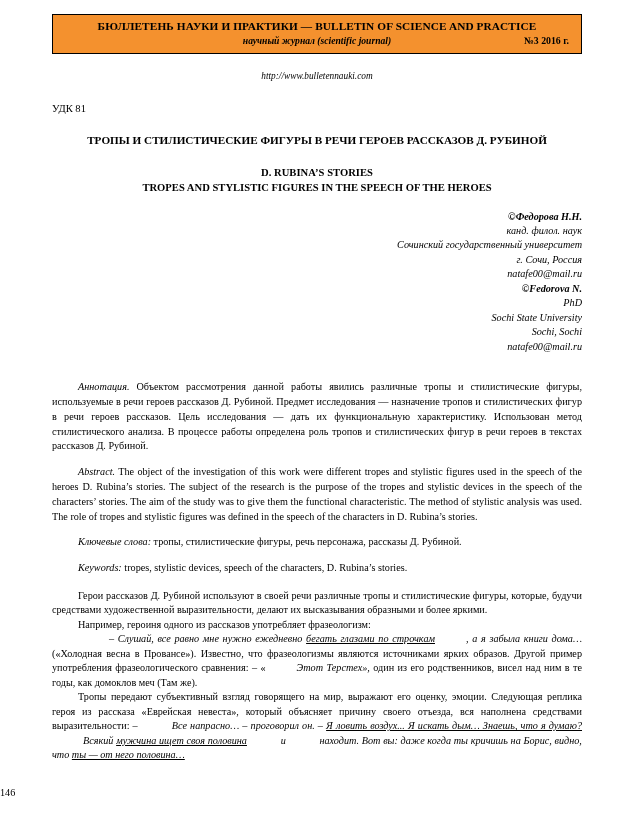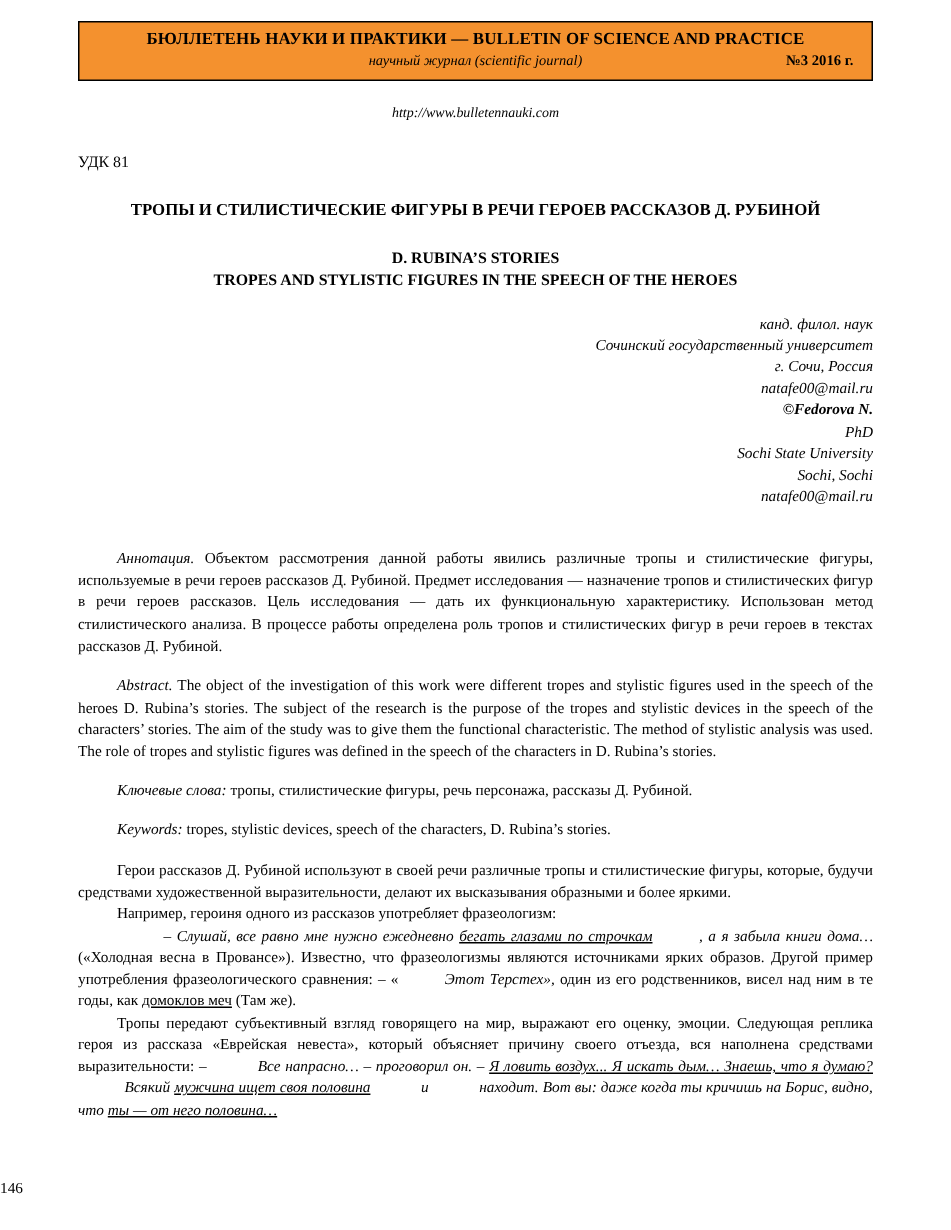--- a/index.html
+++ b/index.html
@@ -36,20 +36,21 @@
   }
   .header-sub-row {
     position: relative;
     margin-top: 2px;
     height: 13px;
   }
   .header-journal {
     font-style: italic;
     font-size: 9.6px;
     text-align: center;
+    font-weight: bold;
   }
   .header-issue {
     position: absolute;
     right: 6px;
     top: 0;
     font-weight: bold;
     font-size: 9.8px;
   }
   .site-url {
     text-align: center;
@@ -111,21 +112,21 @@
     margin-top: 13px;
     font-size: 10.2px;
     line-height: 1.42;
     text-align: justify;
   }
   .body-block p {
     margin: 0 0 0 0;
     text-indent: 26px;
   }
   .it { font-style: italic; margin-left: 31px; }
-  .u { text-decoration: underline; }
+  .u { }
   .iu { font-style: italic; text-decoration: underline; }
   .page-number {
     position: absolute;
     bottom: 22px;
     left: 0;
     width: 634px;
     font-size: 10.2px;
   }
 </style>
 </head>
@@ -146,20 +147,21 @@
   <div class="udk">УДК 81</div>
 
   <div class="title-ru">ТРОПЫ И СТИЛИСТИЧЕСКИЕ ФИГУРЫ В РЕЧИ ГЕРОЕВ РАССКАЗОВ Д. РУБИНОЙ</div>
 
   <div class="title-en">
     <div>D. RUBINA’S STORIES</div>
     <div>TROPES AND STYLISTIC FIGURES IN THE SPEECH OF THE HEROES</div>
   </div>
 
   <div class="authors">
+    <div class="bold">©Федорова Н.Н.</div>
     <div>канд. филол. наук</div>
     <div>Сочинский государственный университет</div>
     <div>г. Сочи, Россия</div>
     <div>natafe00@mail.ru</div>
     <div class="bold">©Fedorova N.</div>
     <div>PhD</div>
     <div>Sochi State University</div>
     <div>Sochi, Sochi</div>
     <div>natafe00@mail.ru</div>
   </div>

